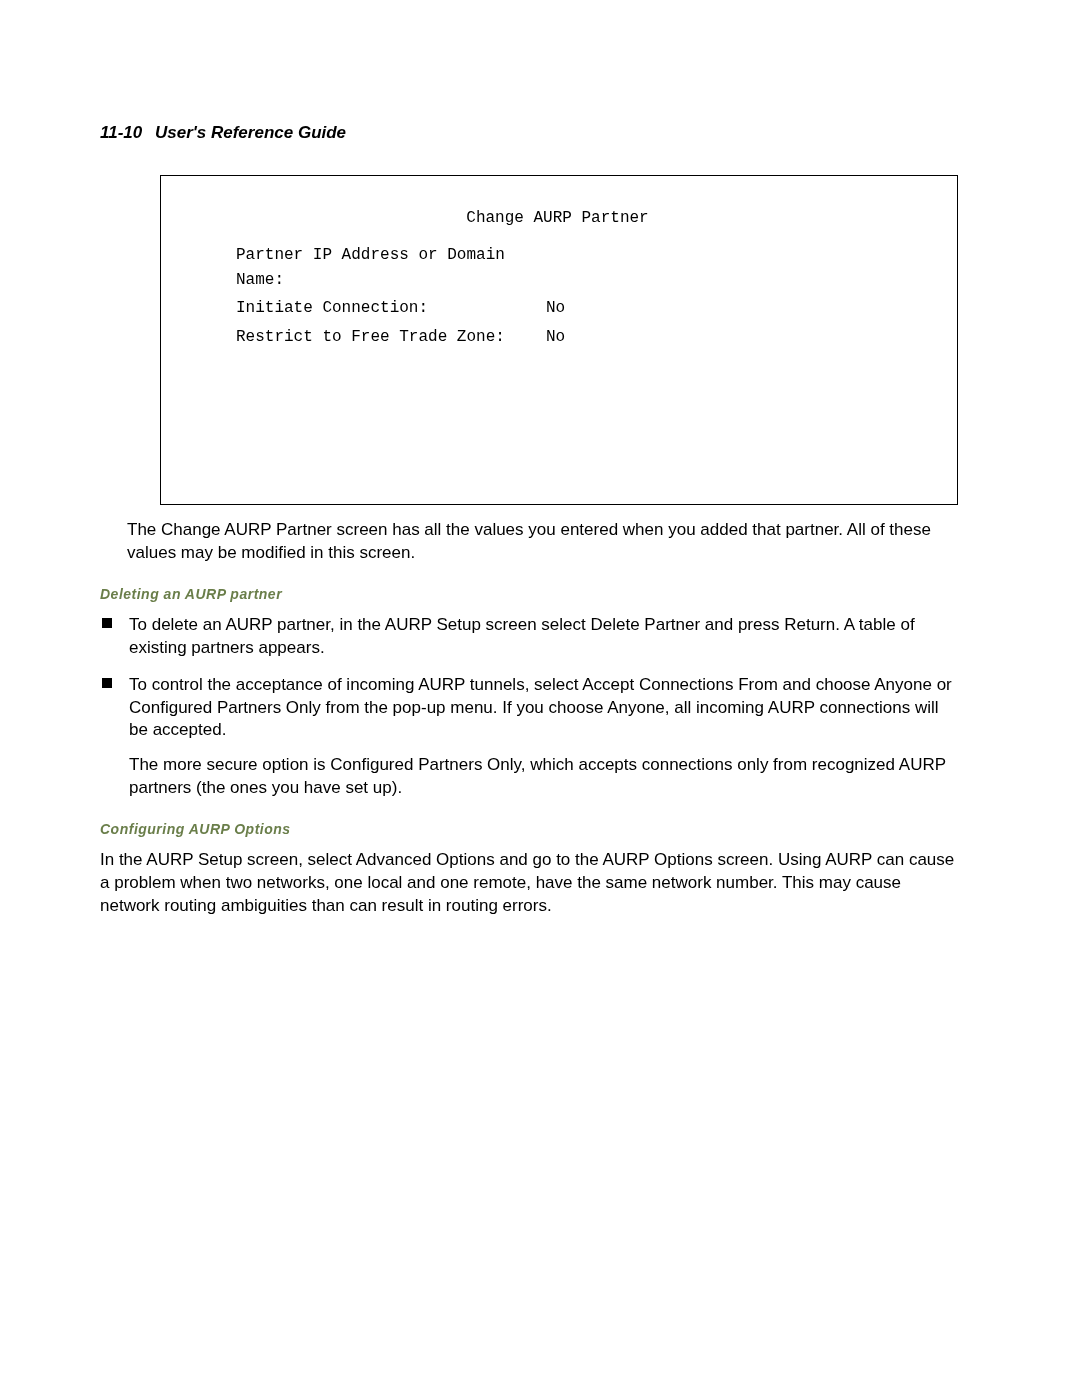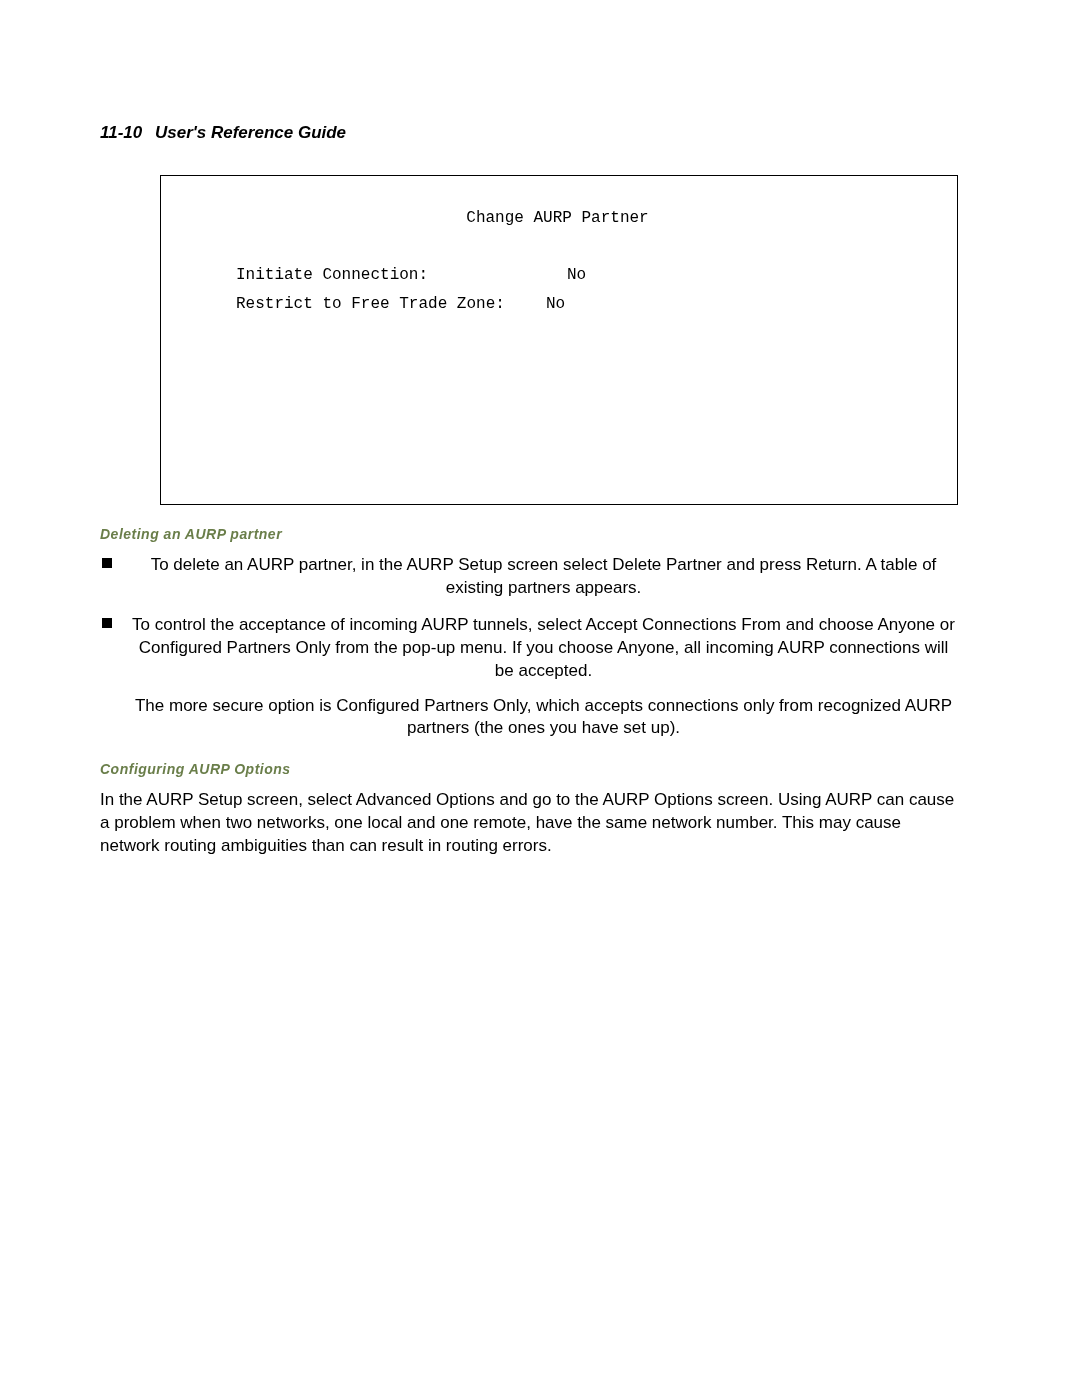--- a/index.html
+++ b/index.html
@@ -30,50 +30,49 @@
     padding: 30px 38px 30px 75px;
     font-family: "Courier New", Courier, monospace;
     font-size: 16px;
     line-height: 1.55;
     height: 268px;
     box-sizing: content-box;
   }
   .terminal-title {
     text-align: center;
     margin-left: -40px;
-    margin-bottom: 28px;
+    margin-bottom: 12px;
   }
   .terminal-row {
     display: flex;
     margin-bottom: 4px;
   }
   .terminal-label { width: 310px; }
   .terminal-value { }
-  .terminal-row.spaced { margin-top: 3px; gap: 21px; }
+  .terminal-row.spaced { margin-top: 3px; }
   .body-para {
     margin: 0 32px 18px 27px;
   }
   .subhead {
     color: #6a7e4a;
     font-style: italic;
     font-weight: bold;
     letter-spacing: 0.5px;
     margin: 20px 0 10px 0;
     font-size: 14px;
   }
   ul.bullets {
     list-style: none;
     padding: 0 32px 0 0;
     margin: 0;
   }
   ul.bullets > li {
     position: relative;
     padding-left: 29px;
     margin-bottom: 14px;
-    text-align: center;
   }
   ul.bullets > li > .mk {
     position: absolute;
     left: 2px;
     top: 4px;
     width: 10px;
     height: 10px;
     background: #000;
   }
   .sub-para {
@@ -86,31 +85,33 @@
 <div class="page">
 
   <div class="header">
     <span class="num">11-10</span>
     <span>User's Reference Guide</span>
   </div>
 
   <div class="terminal-box">
     <div class="terminal-title">Change AURP Partner</div>
     <div class="terminal-row">
+      <span class="terminal-label">Partner IP Address or Domain Name:</span>
     </div>
     <div class="terminal-row spaced">
       <span class="terminal-label">Initiate Connection:</span>
       <span class="terminal-value">No</span>
     </div>
     <div class="terminal-row">
       <span class="terminal-label">Restrict to Free Trade Zone:</span>
       <span class="terminal-value">No</span>
     </div>
   </div>
 
+  <div class="body-para">The Change AURP Partner screen has all the values you entered when you added that partner. All of these values may be modified in this screen.</div>
 
   <div class="subhead">Deleting an AURP partner</div>
   <ul class="bullets">
     <li>
       <span class="mk"></span>
       <div>To delete an AURP partner, in the AURP Setup screen select Delete Partner and press Return. A table of existing partners appears.</div>
     </li>
   </ul>
 
   <ul class="bullets">

